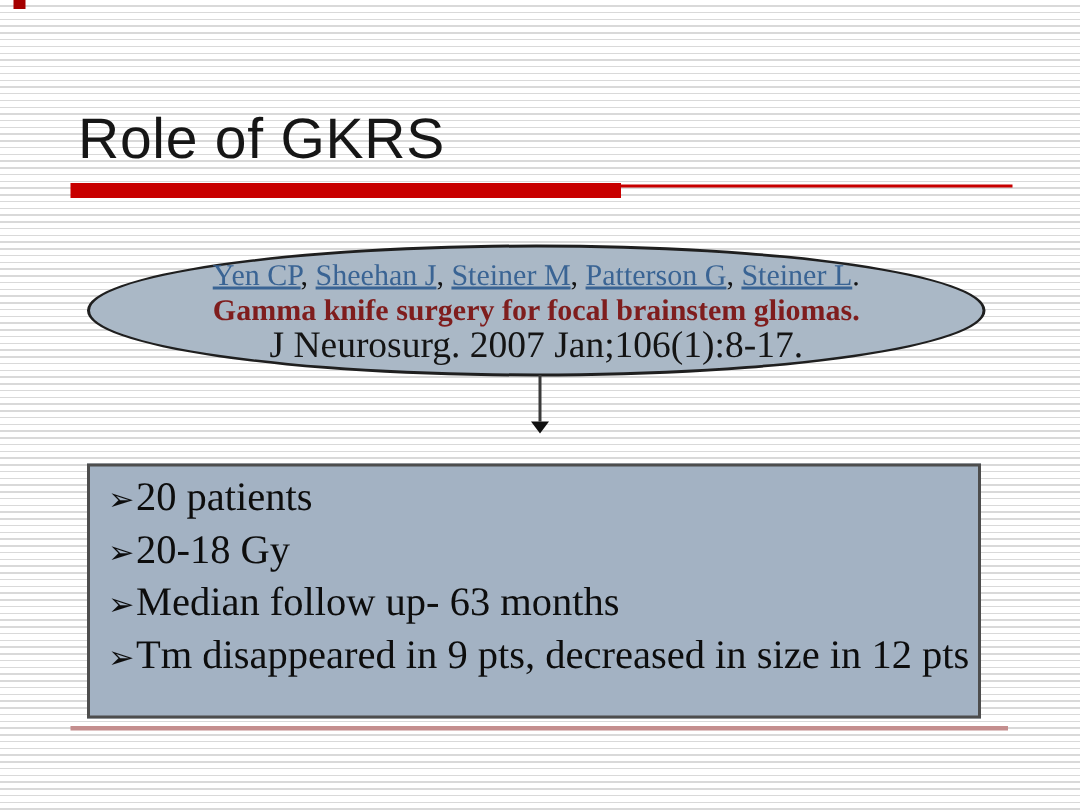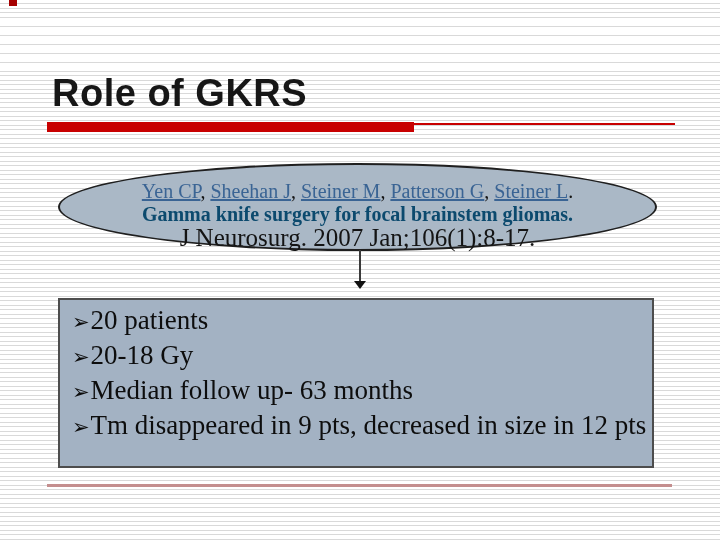--- a/index.html
+++ b/index.html
@@ -20,21 +20,21 @@
     position: absolute;
     left: 9px; top: 0;
     width: 8px; height: 6px;
   }
 
   .slide-title {
     position: absolute;
     left: 52px; top: 72px;
     font-family: "Liberation Sans", sans-serif;
     font-size: 38px;
-    font-weight: 700;
+    font-weight: 400;
     color: #161616;
     letter-spacing: 0.5px;
     white-space: nowrap;
   }
 
   .title-bar-thick {
     position: absolute;
     left: 47px; top: 122px;
     width: 367px; height: 10px;
   }
@@ -46,39 +46,39 @@
 
   .citation-ellipse {
     position: absolute;
     left: 58px; top: 163px;
     width: 599px; height: 88px;
     border-radius: 50%;
     border: 2px solid #1f1f1f;
     box-sizing: border-box;
     display: flex;
     flex-direction: column;
-    justify-content: flex-end;
+    justify-content: center;
     align-items: center;
     text-align: center;
   }
   .cite-line1 {
     font-size: 20px;
     line-height: 23px;
     color: #141414;
     white-space: nowrap;
   }
   .cite-line1 .author-link {
     text-decoration: underline;
     cursor: pointer;
   }
   .cite-line2 {
     font-size: 20px;
     line-height: 23px;
     font-weight: bold;
-    color: #0c4a6e;
+    color: #7f1d1d;
     white-space: nowrap;
   }
   .cite-line3 {
     font-size: 25px;
     line-height: 23px;
     color: #141414;
     white-space: nowrap;
   }
 
   .arrow-stem {
@@ -91,21 +91,21 @@
     position: absolute;
     left: 354px; top: 281px;
     width: 0; height: 0;
     border-left: 6px solid transparent;
     border-right: 6px solid transparent;
     border-top: 8px solid #111111;
   }
 
   .findings-box {
     position: absolute;
-    left: 58px; top: 298px;
+    left: 58px; top: 309px;
     width: 596px; height: 170px;
     box-sizing: border-box;
     border: 2px solid #4d4d4d;
     padding: 4px 8px 0 12px;
   }
   .bullet-line {
     font-size: 27px;
     line-height: 33px;
     color: #0d0d0d;
     white-space: nowrap;

